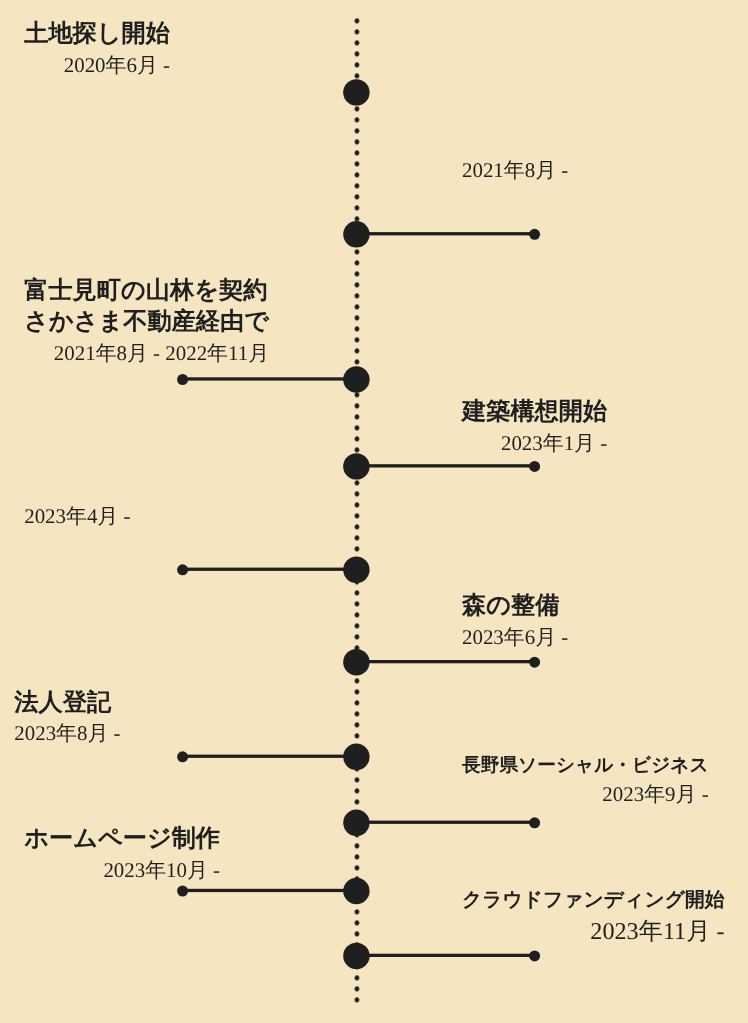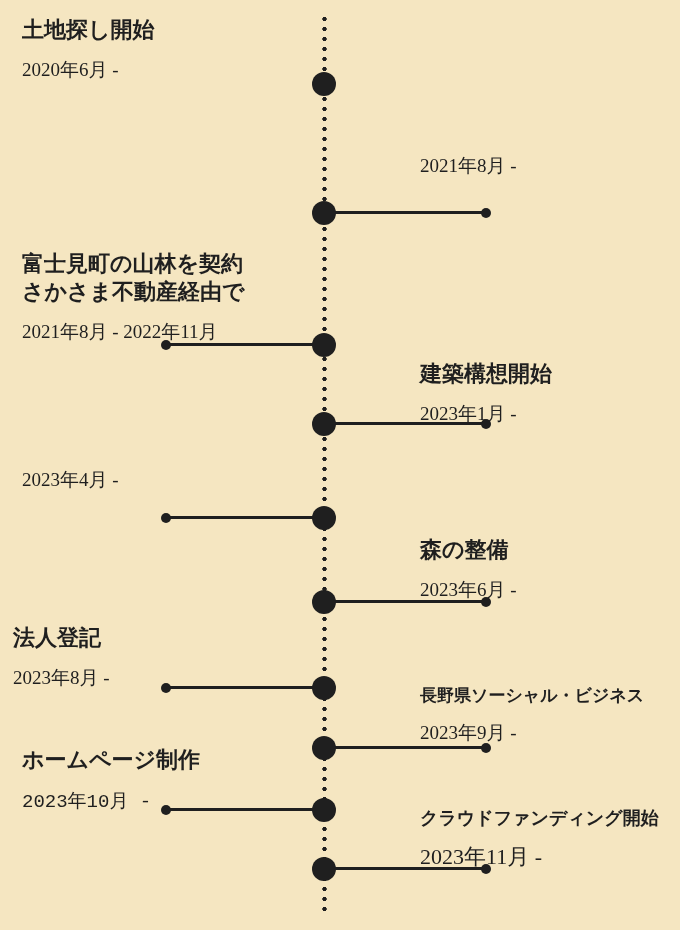--- a/index.html
+++ b/index.html
@@ -58,21 +58,22 @@
     white-space:nowrap;
   }
   .title{
     font-weight:bold;
     font-size:22px;
     line-height:28px;
   }
   .date{
     font-size:19px;
     line-height:24px;
-    margin-top:14px;
+    margin-top:4px;
+    text-align:right;
   }
   .title-sm{font-size:17px;line-height:23px;margin-top:18px;}
   .title-md{font-size:18px;line-height:24px;}
   .date-lg{font-size:22px;line-height:26px;}
 </style>
 </head>
 <body>
 
 <div id="canvas">
 
@@ -132,21 +133,21 @@
   <div class="big-dot" style="top:676px;"></div>
 
   <div class="event" style="left:420px;top:666px;">
     <div class="title title-sm">長野県ソーシャル・ビジネス</div>
     <div class="date">2023年9月 -</div>
   </div>
   <div class="connector conn-right" style="top:746px;"></div>
   <div class="small-dot" style="left:481px;top:743px;"></div>
   <div class="big-dot" style="top:736px;"></div>
 
-  <div class="event" style="left:22px;top:748px;font-family:Liberation Mono, monospace;">
+  <div class="event" style="left:22px;top:748px;">
     <div class="title">ホームページ制作</div>
     <div class="date">2023年10月 -</div>
   </div>
   <div class="connector conn-left" style="top:808px;"></div>
   <div class="small-dot" style="left:161px;top:805px;"></div>
   <div class="big-dot" style="top:798px;"></div>
 
   <div class="event" style="left:420px;top:806px;">
     <div class="title title-md">クラウドファンディング開始</div>
     <div class="date date-lg">2023年11月 -</div>

